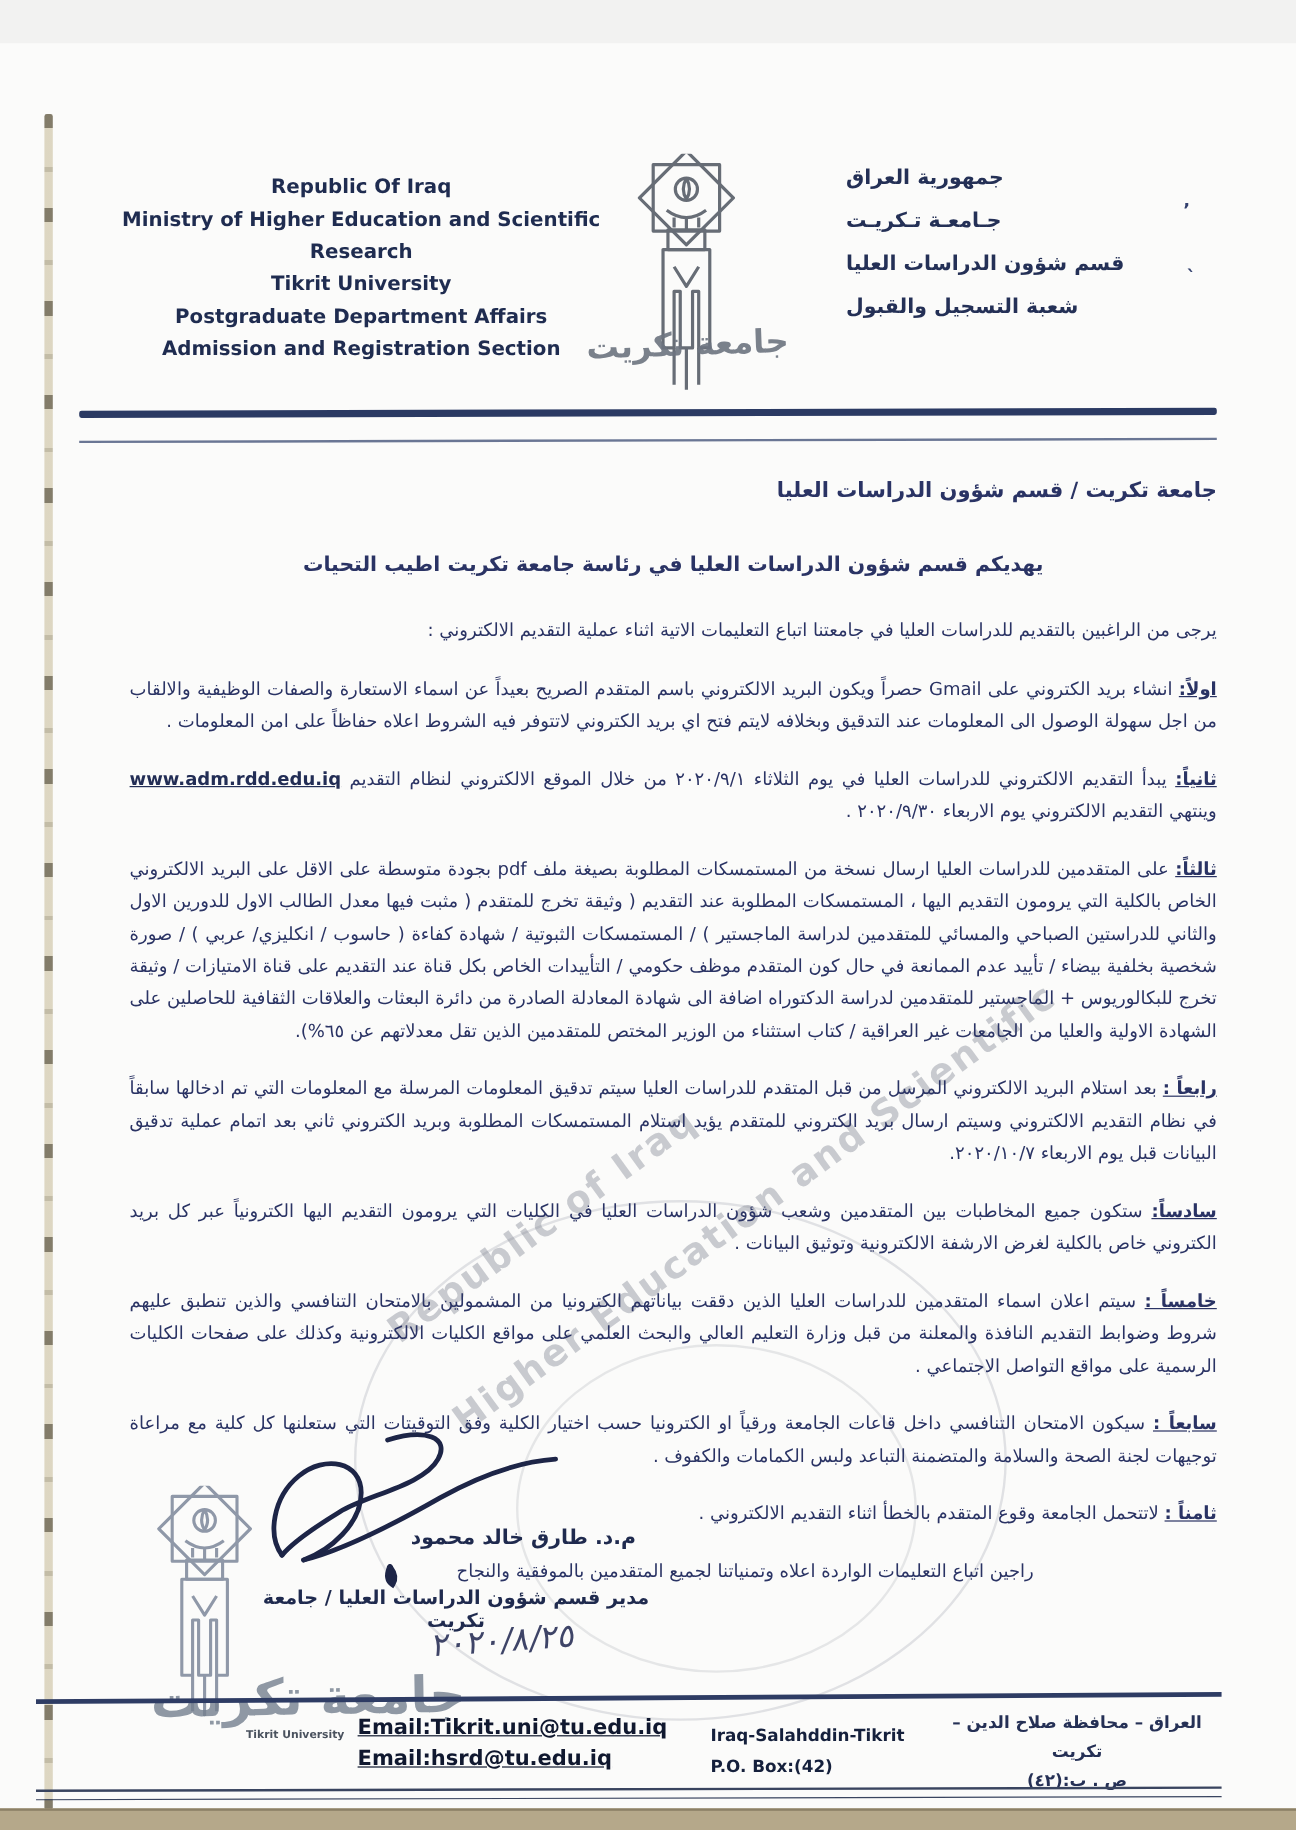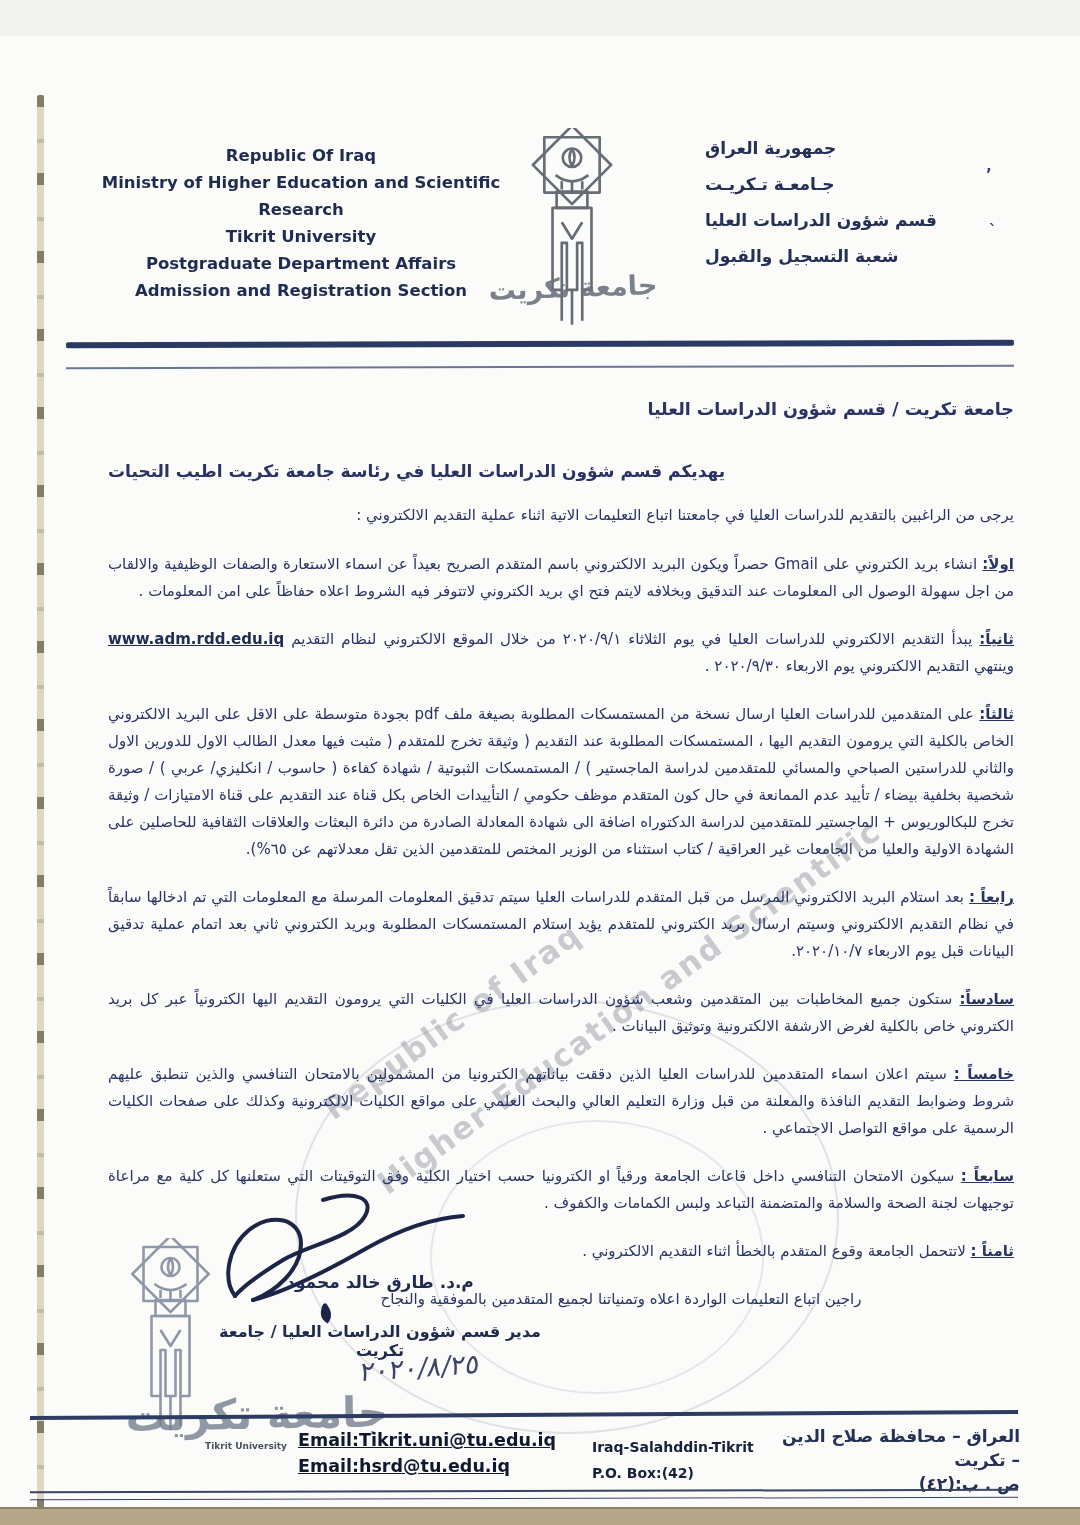--- a/index.html
+++ b/index.html
@@ -32,44 +32,44 @@
   
   .wm{pointer-events:none;color:rgba(118,124,138,.38);font-weight:bold;}
   .wm-text{left:300px;top:1075px;width:640px;transform:rotate(-36deg);transform-origin:left top;
     font-size:31px;letter-spacing:2px;line-height:92px;white-space:nowrap;}
   .wm-arc1{left:295px;top:1000px;width:540px;height:430px;border:2px solid rgba(118,124,138,.20);border-radius:50%;}
   .wm-arc2{left:430px;top:1120px;width:330px;height:270px;border:2px solid rgba(118,124,138,.16);border-radius:50%;}
   
   .content{left:108px;top:394px;width:906px;direction:rtl;text-align:justify;
     font-size:15px;line-height:1.8;color:#2a3364;}
   .doc-title{font-weight:bold;font-size:17.5px;margin-bottom:30px;text-align:right;}
-  .greeting{font-weight:bold;font-size:17px;margin-bottom:16px;text-align:left;}
+  .greeting{font-weight:bold;font-size:17px;margin-bottom:26px;text-align:center;}
   .intro{margin-bottom:22px;text-align:right;}
   .para{margin-bottom:21px;}
   .p-label{font-weight:bold;text-decoration:underline;margin-top:18px;}
   .p-link{text-decoration:underline;font-weight:bold;direction:ltr;unicode-bidi:embed;color:#222d55;cursor:pointer;}
   .closing{margin-top:6px;text-align:center;padding-left:120px;}
   
   .sig-scribble{left:205px;top:1188px;width:300px;height:145px;color:#1d2547;}
-  .sig-name{left:230px;top:1272px;width:300px;direction:rtl;text-align:center;font-weight:bold;font-size:17px;color:#1f2a4e;}
+  .sig-name{left:230px;top:1272px;width:300px;direction:rtl;font-weight:bold;font-size:17px;color:#1f2a4e;}
   .sig-title{left:200px;top:1322px;width:360px;direction:rtl;text-align:center;font-weight:bold;font-size:16px;color:#1f2a4e;}
   .sig-date{left:300px;top:1352px;width:240px;text-align:center;font-size:27px;color:#2a3158;
     transform:rotate(-4deg) skewX(-10deg);letter-spacing:7px;opacity:.9;}
   
   .emblem-large{left:78px;top:1238px;width:185px;height:200px;color:#7d879a;opacity:.85;}
   .emblem-callig{left:88px;top:1390px;width:300px;font-weight:bold;font-size:42px;color:#75808f;
     letter-spacing:-2px;direction:rtl;opacity:.8;transform:rotate(-1deg);}
   .emblem-caption{left:205px;top:1441px;font-size:9px;font-weight:bold;color:#4a525e;}
   
   .footer-line-top{left:30px;top:1413px;width:988px;height:4px;background:#2e3c64;transform:rotate(-.35deg);}
   .footer-links{left:298px;top:1427px;font-weight:bold;font-size:17.5px;line-height:26px;color:#10182f;}
   .footer-links div{text-decoration:underline;cursor:pointer;}
   .footer-center{left:592px;top:1434px;font-weight:bold;font-size:14px;line-height:26px;color:#15203c;}
-  .footer-right{left:775px;top:1424px;width:245px;direction:rtl;text-align:right;
-    font-weight:bold;font-size:17px;line-height:24px;color:#253055;}
+  .footer-right{left:775px;top:1424px;width:245px;direction:rtl;text-align:center;
+    font-weight:bold;font-size:14px;line-height:24px;color:#253055;}
   .footer-line-bottom{left:30px;top:1490px;width:988px;height:6px;
     border-top:2px solid #39445f;border-bottom:1px solid #39445f;transform:rotate(-.15deg);}
 </style>
 </head>
 <body>
 
 <svg width="0" height="0" style="position:absolute" aria-hidden="true">
   <symbol id="emblem" viewBox="0 0 120 200">
     <g fill="none" stroke="currentColor" stroke-width="2.6" stroke-linejoin="round">
       <rect x="33" y="9" width="54" height="54"></rect>

